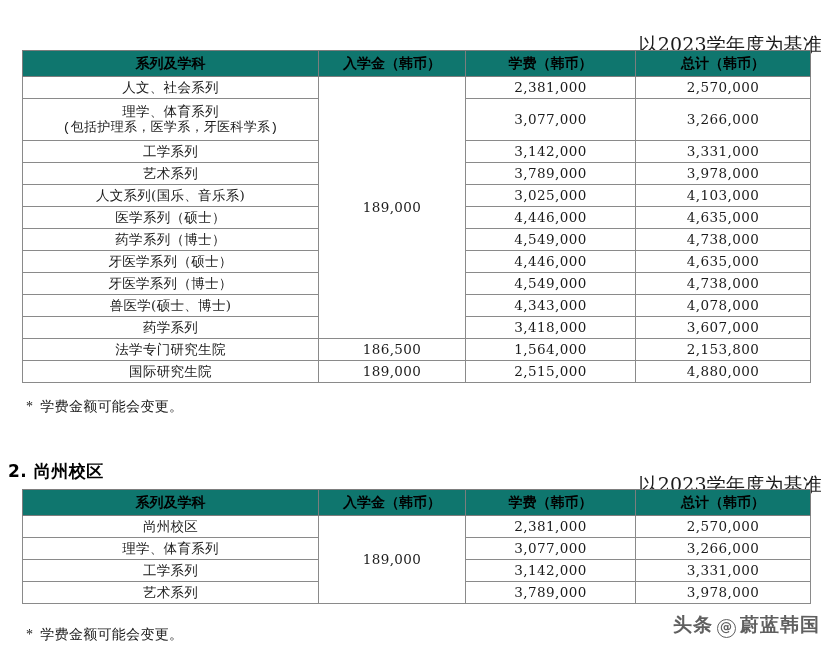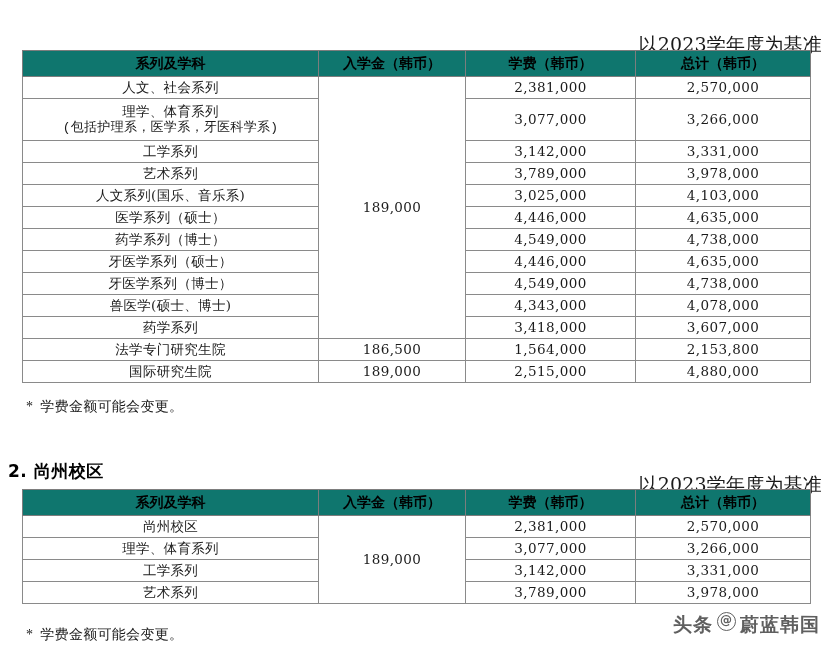--- a/index.html
+++ b/index.html
@@ -130,21 +130,21 @@
     right: 18px;
     bottom: 8px;
     font-family: "DejaVu Sans", "Liberation Sans", sans-serif;
     font-weight: bold;
     font-size: 19px;
     color: #3c3c3c;
     opacity: 0.82;
     letter-spacing: 1px;
     white-space: nowrap;
     display: flex;
-    align-items: flex-start;
+    align-items: flex-end;
     gap: 4px;
   }
   .watermark .wm-at {
     display: inline-block;
     width: 17px;
     height: 17px;
     border: 1.6px solid #3c3c3c;
     border-radius: 50%;
     font-size: 12px;
     line-height: 15px;

